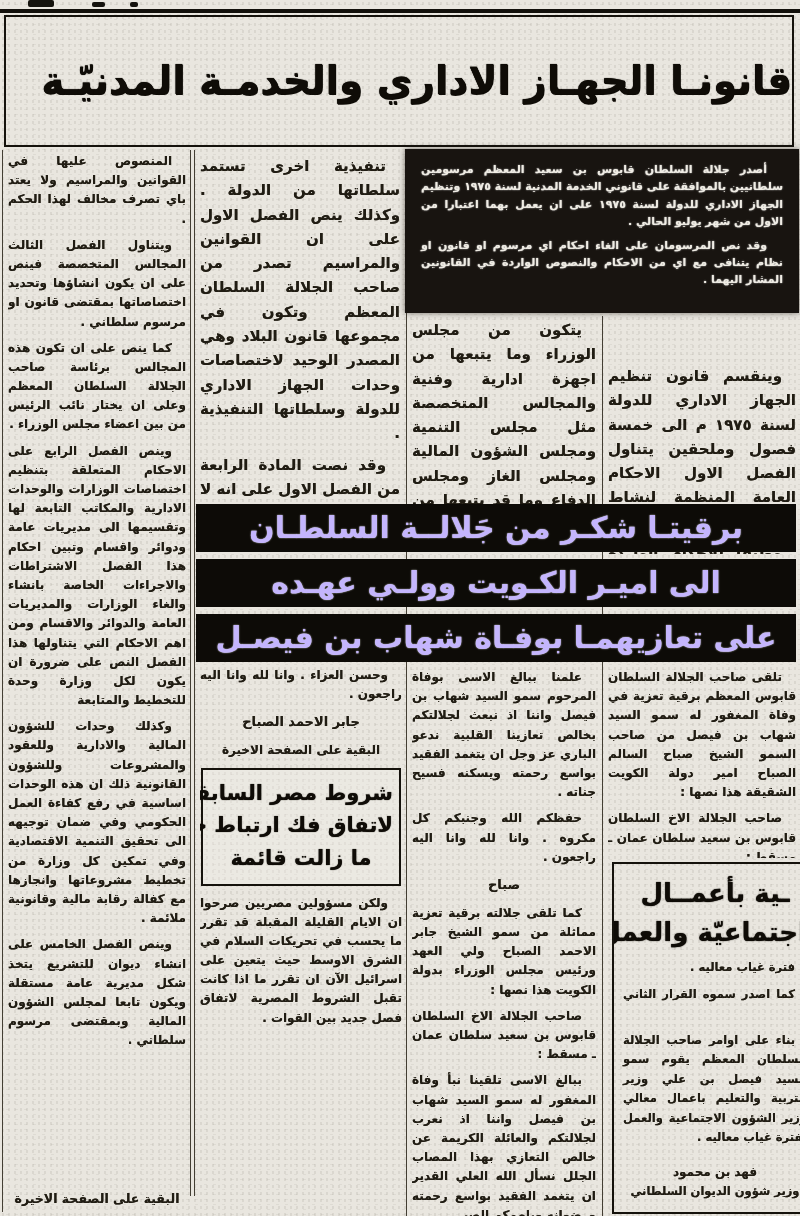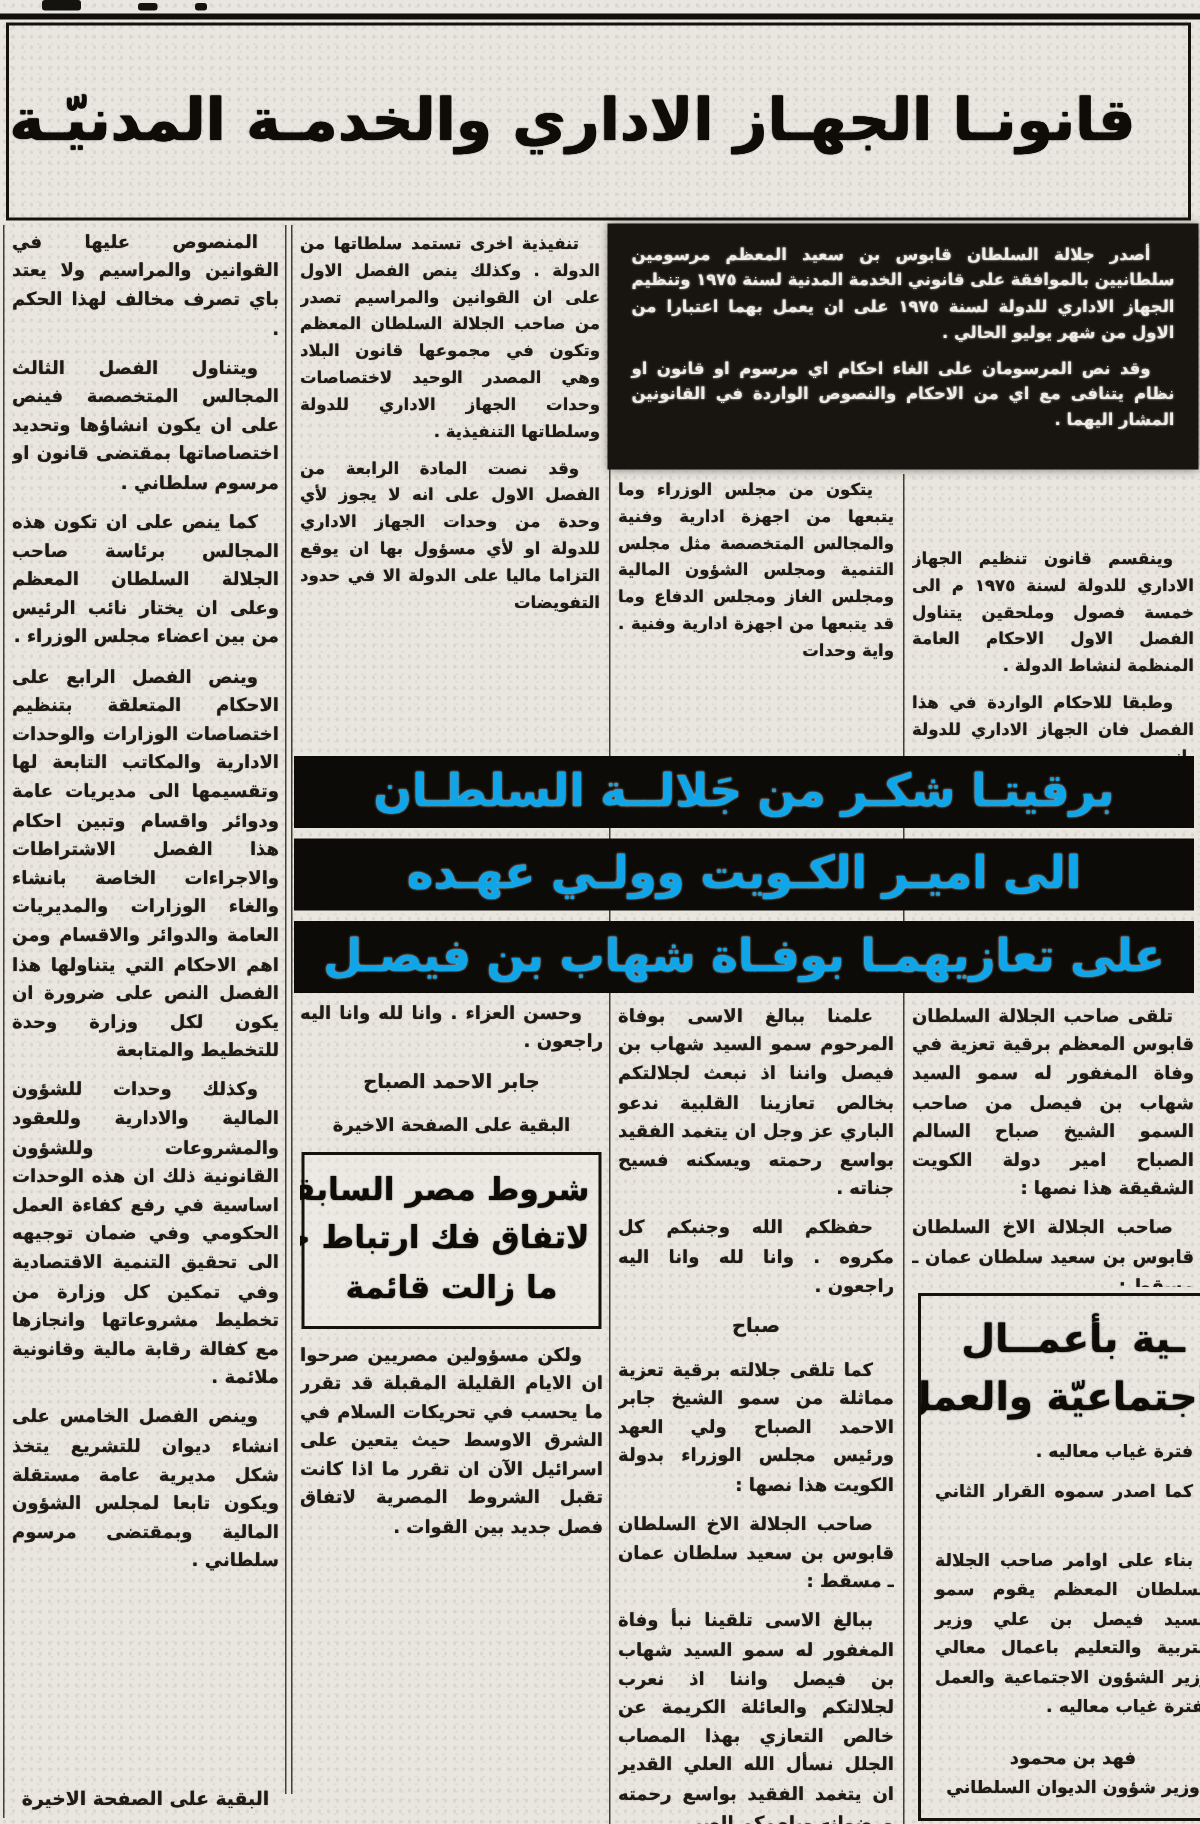--- a/index.html
+++ b/index.html
@@ -25,34 +25,34 @@
   .rule-v{position:absolute;width:1px;background:#433e33;z-index:1;}
   .rule-h{position:absolute;height:4px;background:#12100b;z-index:2;}
   .artifact{position:absolute;background:#15130e;border-radius:2px;z-index:2;}
 
   .lead-box{
     position:absolute;left:4px;top:15px;width:790px;height:132px;z-index:2;
     border:2px solid #15120c;box-sizing:border-box;
     display:flex;flex-direction:column;justify-content:center;
   }
   .lead-line{
-    direction:rtl;text-align:left;font-weight:bold;color:#0f0c07;
+    direction:rtl;text-align:right;font-weight:bold;color:#0f0c07;
     font-size:39px;line-height:1.58;letter-spacing:-1px;
     text-shadow:0 0 1px #0f0c07, .6px .6px 0 #0f0c07;
     white-space:nowrap;
   }
 
   .col{
     position:absolute;z-index:2;direction:rtl;overflow:hidden;
     font-weight:bold;color:#201c13;
     text-shadow:0 0 .6px rgba(25,20,8,.75);
   }
   .col p{
     margin:0 0 7px;text-indent:14px;text-align:justify;
-    font-size:11px;line-height:1.62;
+    font-size:15px;line-height:1.62;
   }
   .col p.tight{font-size:12px;line-height:1.6;}
   .sig{text-align:center !important;text-indent:0 !important;font-size:13px !important;margin:3px 0 9px !important;}
   .cont{
     text-align:center !important;text-indent:0 !important;
     font-size:12px !important;letter-spacing:0;
   }
   .col1-inner{height:1012px;overflow:hidden;}
   .col1-cont{position:absolute;bottom:4px;left:0;right:0;text-align:center;font-size:12.5px;font-weight:bold;}
 
@@ -64,21 +64,21 @@
     box-shadow:0 0 0 3px #181410, 0 0 6px 3px rgba(24,20,16,.55);
   }
   .intro-box p{
     margin:0 0 6px;text-indent:16px;text-align:justify;
     font-size:11px;line-height:1.58;
     text-shadow:0 0 1.6px rgba(255,255,255,.85);
   }
 
   .banner{position:absolute;left:196px;top:504px;width:600px;z-index:3;}
   .banner-bar{
-    background:#0d0b07;color:#0ea5e9;height:48px;margin-bottom:7px;
+    background:#0d0b07;color:#c4b5fd;height:48px;margin-bottom:7px;
     direction:rtl;text-align:center;font-weight:bold;
     font-size:30px;line-height:48px;white-space:nowrap;
     text-shadow:0 0 1.5px rgba(255,255,255,.9);
     padding:0 10px;overflow:hidden;
   }
 
   .sub-box{
     border:2px solid #15120c;margin:4px 1px 8px;padding:7px 6px 9px;
     background:rgba(240,238,231,.35);
   }

